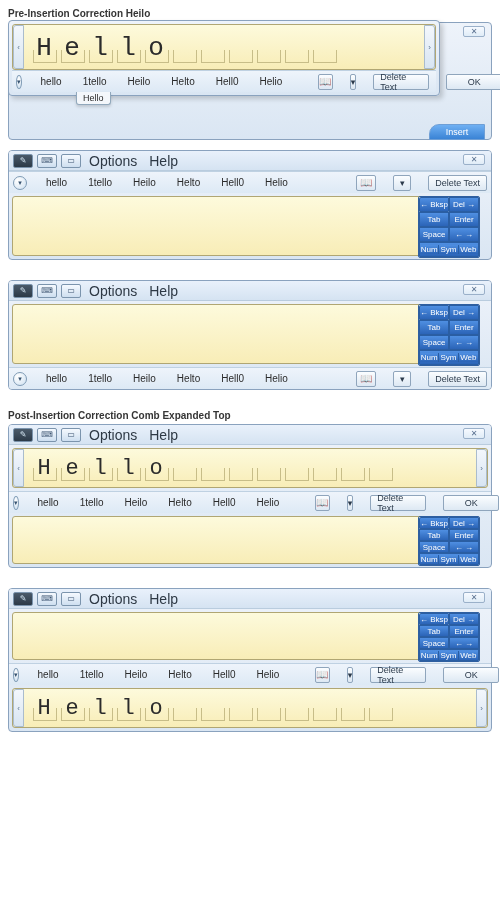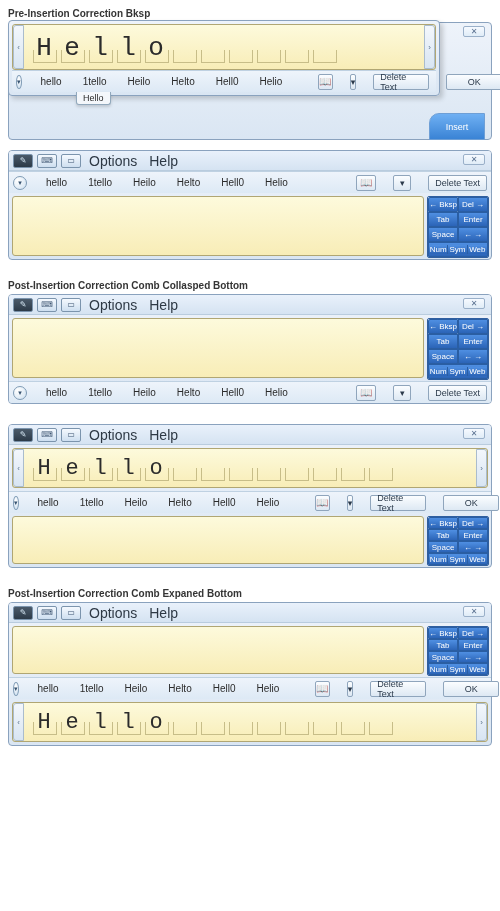--- a/index.html
+++ b/index.html
@@ -131,36 +131,36 @@
     font-size:9px;color:#2b3a4b;
     padding:0 6px;
     display:flex;align-items:center;justify-content:center;
   }
   .tool-btn.wide{min-width:56px;}
   .tool-btn.square{width:18px;padding:0;}
   .tool-btn.book{width:20px;padding:0;font-size:10px;}
 
   
   .osk{
-    position:absolute;right:2px;
+    position:absolute;right:11px;
     display:grid;grid-template-columns:30px 30px;grid-auto-rows:15px;gap:0;
     border:1px solid #2f5fa0;border-radius:2px;overflow:hidden;
   }
   .osk .k{
     background:linear-gradient(#4f8fe2,#2b64b7);
     color:#fff;font-size:8px;
     display:flex;align-items:center;justify-content:center;
     border:1px solid #2a5ea3;
   }
   .osk .k:first-child{border-top-left-radius:2px;}
 
   
   .insert-tab{
     position:absolute;right:6px;bottom:-1px;
-    width:56px;height:27px;
+    width:56px;height:16px;
     border:1px solid #6e9fd6;
     border-top-left-radius:10px;border-top-right-radius:0;
     border-bottom-left-radius:0;border-bottom-right-radius:0;
     background:linear-gradient(#6fb0f3,#3a83d5);
     color:#fff;font-size:9px;
     display:flex;align-items:center;justify-content:center;
   }
 
   .popup-sugg{
     position:absolute;
@@ -171,21 +171,21 @@
     box-shadow:0 2px 3px rgba(0,0,0,.15);
   }
 
   .flex{display:flex;align-items:center;}
   .rel{position:relative;}
 </style>
 </head>
 <body>
 
 <div class="section">
-  <div class="section-title">Pre-Insertion Correction Bksp</div>
+  <div class="section-title">Pre-Insertion Correction Heilo</div>
 
   <div class="panel outer rel" style="height:118px;">
      <div class="close-x">✕</div>
      <div class="insert-tab">Insert</div>
   </div>
 
   <div class="panel rel" style="position:relative;margin-top:-120px;margin-right:52px;z-index:3;box-shadow:3px 3px 5px rgba(0,0,0,.18);">
      <div class="comb rel">
         <div class="scroll-nub l">‹</div>
         <div class="cell"><span>H</span></div>
@@ -260,21 +260,20 @@
              <div class="k" style="border:none;border-right:1px solid #2a5ea3;">Num</div>
              <div class="k" style="border:none;border-right:1px solid #2a5ea3;">Sym</div>
              <div class="k" style="border:none;">Web</div>
           </div>
         </div>
      </div>
   </div>
 </div>
 
 <div class="section">
-  <div class="section-title">Post-Insertion Correction Comb Collasped Bottom</div>
   <div class="panel outer rel">
      <div class="close-x">✕</div>
      <div class="menubar">
         <div class="mode-btn dark">✎</div>
         <div class="mode-btn">⌨</div>
         <div class="mode-btn">▭</div>
         <span class="menu-text">Options</span>
         <span class="menu-text">Help</span>
      </div>
      <div class="rel" style="padding:3px;">
@@ -306,20 +305,21 @@
         <span class="sugg">Helio</span>
         <div class="spacer"></div>
         <div class="tool-btn book">📖</div>
         <div class="tool-btn square">▾</div>
         <div class="tool-btn wide">Delete Text</div>
      </div>
   </div>
 </div>
 
 <div class="section">
+  <div class="section-title">Post-Insertion Correction Comb Expanded Top</div>
   <div class="panel outer rel">
      <div class="close-x">✕</div>
      <div class="menubar">
         <div class="mode-btn dark">✎</div>
         <div class="mode-btn">⌨</div>
         <div class="mode-btn">▭</div>
         <span class="menu-text">Options</span>
         <span class="menu-text">Help</span>
      </div>
      <div style="padding:3px;">
@@ -371,21 +371,20 @@
              <div class="k" style="border:none;border-right:1px solid #2a5ea3;">Num</div>
              <div class="k" style="border:none;border-right:1px solid #2a5ea3;">Sym</div>
              <div class="k" style="border:none;">Web</div>
           </div>
         </div>
      </div>
   </div>
 </div>
 
 <div class="section">
-  <div class="section-title">Post-Insertion Correction Comb Expaned Bottom</div>
   <div class="panel outer rel">
      <div class="close-x">✕</div>
      <div class="menubar">
         <div class="mode-btn dark">✎</div>
         <div class="mode-btn">⌨</div>
         <div class="mode-btn">▭</div>
         <span class="menu-text">Options</span>
         <span class="menu-text">Help</span>
      </div>
      <div class="rel" style="padding:3px;">

